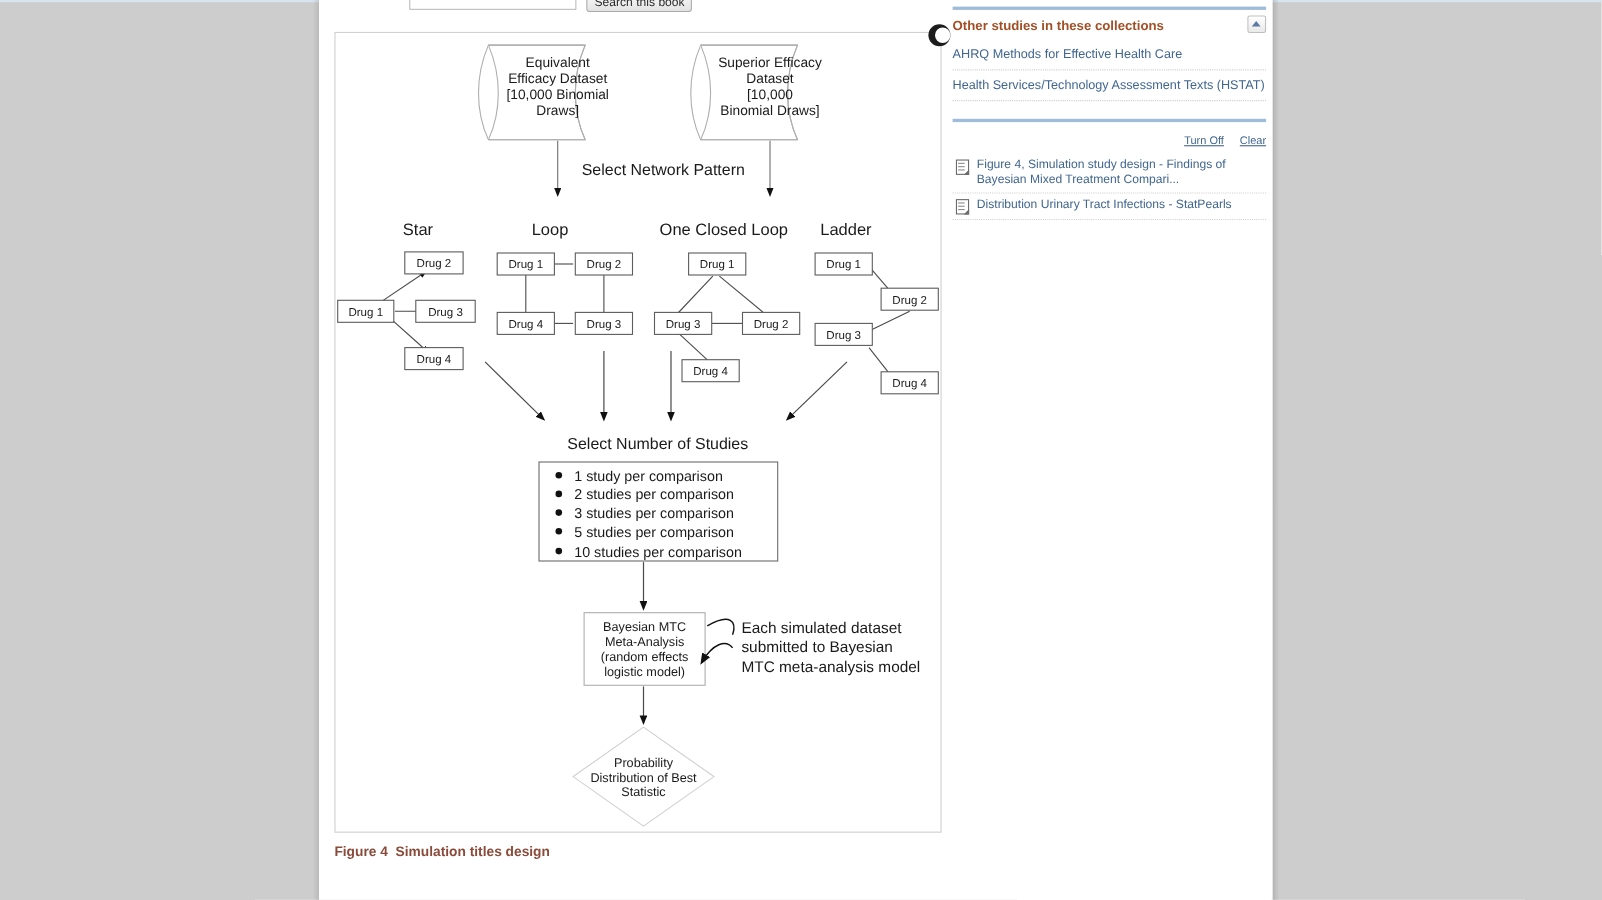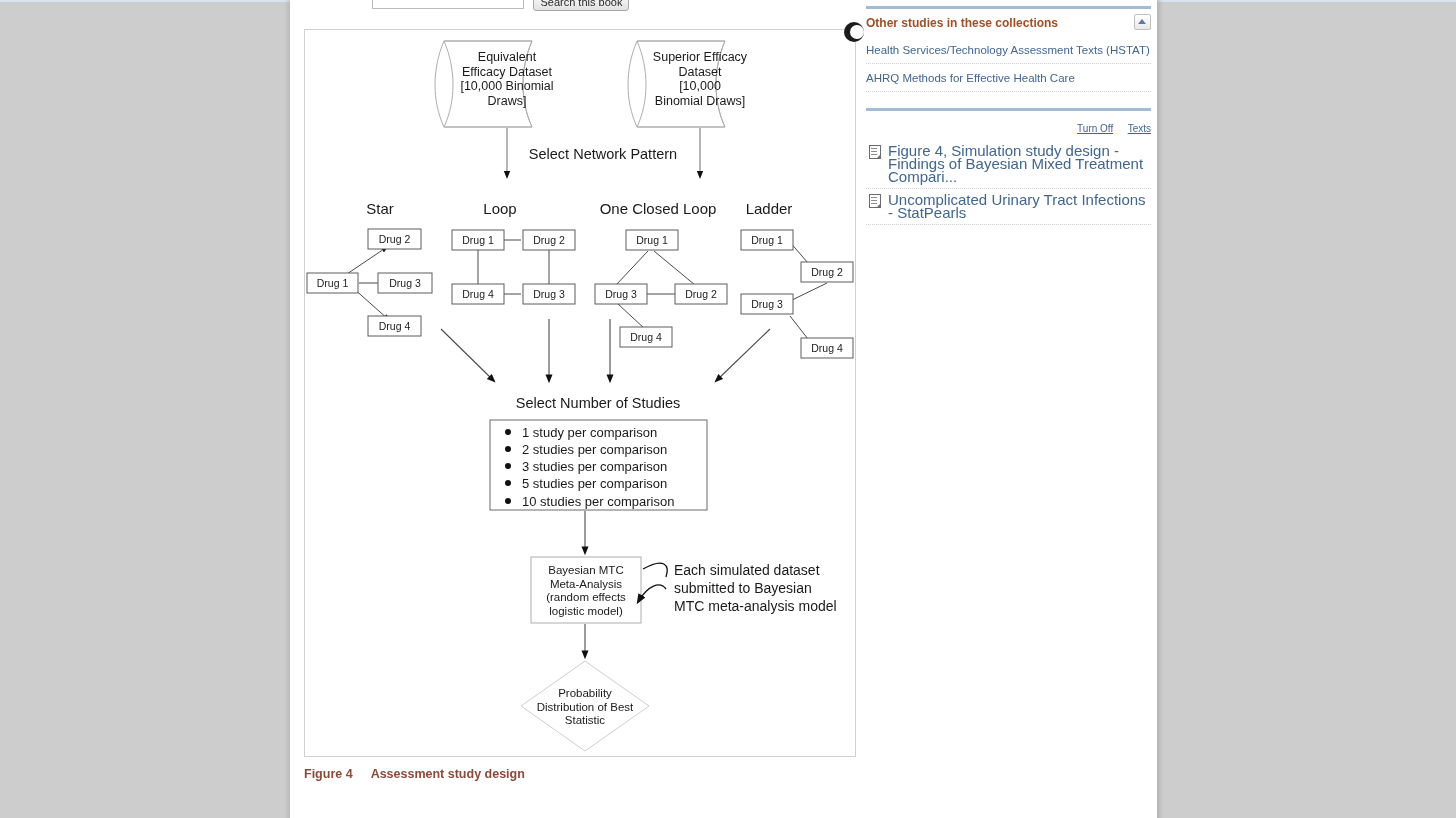--- a/index.html
+++ b/index.html
@@ -54,21 +54,21 @@
   .fig-close::after{
     content:"";position:absolute;left:6px;top:3px;width:14px;height:14px;
     border-radius:50%;background:#ffffff;
   }
 
   .figcaption{
     position:absolute;left:304px;top:767px;
     font-family:"Liberation Sans", sans-serif;
     font-size:12.5px;font-weight:bold;color:#8a4b3a;white-space:nowrap;
   }
-  .figcaption .num{margin-right:18px;}
+  .figcaption .num{margin-right:7px;}
 
   
   .diagram{position:absolute;left:304px;top:29px;}
 
   
   .sidebar{position:absolute;left:866px;top:6px;width:285px;}
   .sb-block{margin-bottom:0;}
   .sb-rule{height:3px;background:#9fbcd8;margin:0 0 5px 0;}
   .sb-head{
     position:relative;color:#a24f26;font-size:12px;font-weight:bold;
@@ -106,21 +106,21 @@
     border:1px solid #6b6b6b;background:#fff;
   }
   .doc-icon::before{
     content:"";position:absolute;left:1px;top:2px;width:6px;height:1px;
     box-shadow:0 3px 0 0 #8d8d8d,0 6px 0 0 #8d8d8d;background:#8d8d8d;
   }
   .doc-icon::after{
     content:"";position:absolute;right:-1px;bottom:-1px;width:0;height:0;
     border-left:5px solid transparent;border-bottom:5px solid #6b6b6b;
   }
-  .ra-link{color:#41668f;font-size:15px;line-height:13px;text-decoration:none;cursor:pointer;display:block;}
+  .ra-link{color:#41668f;font-size:11px;line-height:13px;text-decoration:none;cursor:pointer;display:block;}
   .see-more{text-align:right;padding:12px 6px 0 0;}
   .see-more a{color:#41668f;font-size:11px;text-decoration:none;cursor:pointer;}
 </style>
 </head>
 <body>
 
 <div id="root">
 
   <div class="top-rule"></div>
   <div class="panel-shadow-l"></div>
@@ -279,53 +279,53 @@
       <polygon points="281,632 345,677 281,722 217,677" fill="#fff" stroke="#cfcfcf" stroke-width="1"></polygon>
       <text x="281" y="668" text-anchor="middle" font-family="'Liberation Sans',sans-serif" font-size="11.5" fill="#1a1a1a">Probability</text>
       <text x="281" y="681.5" text-anchor="middle" font-family="'Liberation Sans',sans-serif" font-size="11.5" fill="#1a1a1a">Distribution of Best</text>
       <text x="281" y="695" text-anchor="middle" font-family="'Liberation Sans',sans-serif" font-size="11.5" fill="#1a1a1a">Statistic</text>
     </g>
   </svg>
 
   <div class="fig-close"></div>
 
   <div class="figcaption">
-    <span class="num">Figure 4</span><span>Assessment study design</span>
+    <span class="num">Figure 4</span><span>Simulation titles design</span>
   </div>
 
   <div class="sidebar">
 
     <div class="sb-block">
       <div class="sb-rule"></div>
       <div class="sb-head">
         <span>Other studies in these collections</span>
         <span class="sb-toggle">
             <i></i>
           </span>
       </div>
       <div class="sb-link-row">
+        <a class="sb-link">AHRQ Methods for Effective Health Care</a>
+      </div>
+      <div class="sb-link-row">
         <a class="sb-link">Health Services/Technology Assessment Texts (HSTAT)</a>
-      </div>
-      <div class="sb-link-row">
-        <a class="sb-link">AHRQ Methods for Effective Health Care</a>
       </div>
     </div>
 
     <div class="sb-gap"></div>
 
     <div class="sb-block">
       <div class="sb-rule"></div>
       <div class="ra-tools">
         <a>Turn Off</a>
-        <a>Texts</a>
+        <a>Clear</a>
       </div>
       <div class="ra-item">
         <span class="doc-icon"></span>
         <a class="ra-link">Figure 4, Simulation study design - Findings of Bayesian Mixed Treatment Compari...</a>
       </div>
       <div class="ra-item">
         <span class="doc-icon"></span>
-        <a class="ra-link">Uncomplicated Urinary Tract Infections - StatPearls</a>
+        <a class="ra-link">Distribution Urinary Tract Infections - StatPearls</a>
       </div>
     </div>
 
   </div>
 </div>
 
 </body></html>

